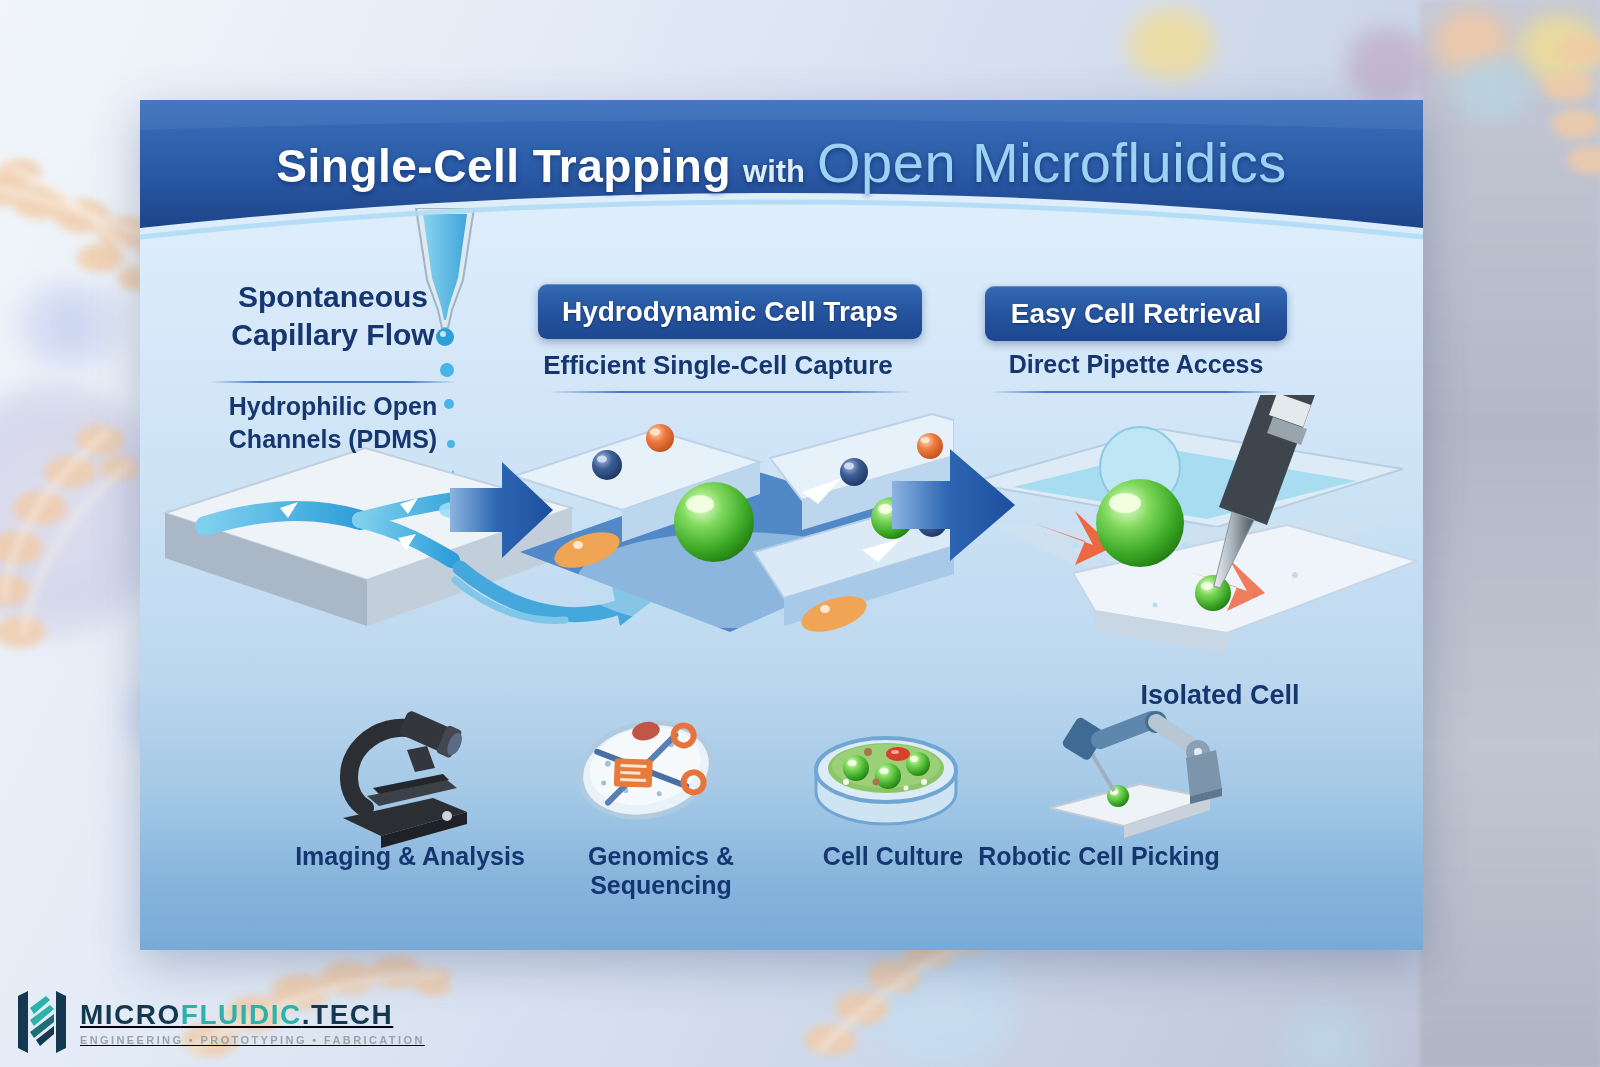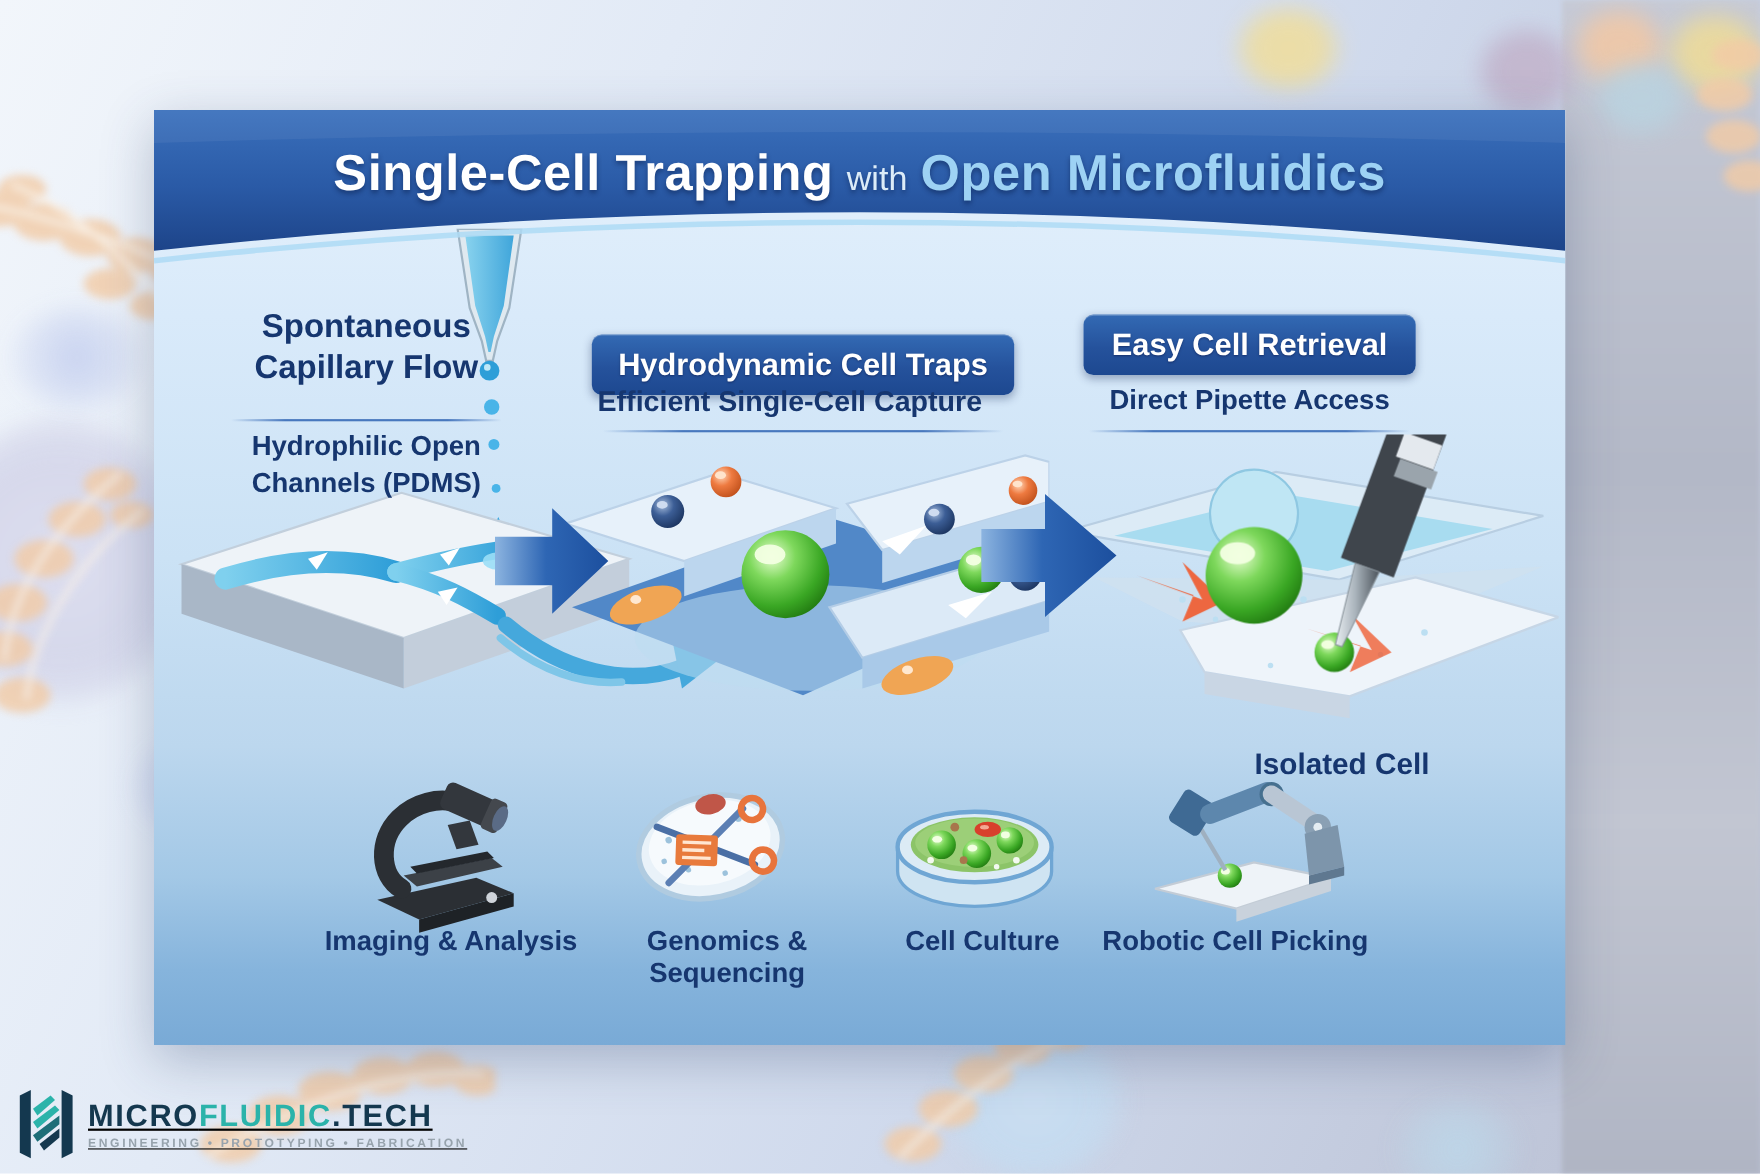--- a/index.html
+++ b/index.html
@@ -13,51 +13,51 @@
   .dna{position:absolute;filter:blur(4px);opacity:.8;}
 
   
   .card{position:absolute;left:140px;top:100px;width:1283px;height:850px;
     background:linear-gradient(180deg,#e6f2fc 0%,#d9eafa 22%,#cbe2f5 48%,#bcd7ee 68%,#a3c8e6 82%,#86b4dc 92%,#79aad6 100%);
     box-shadow:0 14px 44px rgba(50,70,110,.30);}
   .banner-svg{position:absolute;left:0;top:0;z-index:2;}
   .banner-title{position:absolute;left:0;top:30px;width:100%;text-align:center;z-index:3;
     text-shadow:0 2px 5px rgba(5,20,60,.45);white-space:nowrap;}
   .t-main{font-size:46px;font-weight:bold;color:#ffffff;letter-spacing:.5px;}
-  .t-with{font-size:31px;font-weight:normal;color:#dcecf8;margin:0 12px;}
-  .t-accent{font-size:46px;font-weight:bold;color:#9dd2f4;letter-spacing:.5px;}
+  .t-with{font-size:31px;font-weight:bold;color:#dcecf8;margin:0 12px;}
+  .t-accent{font-size:56px;font-weight:normal;color:#9dd2f4;letter-spacing:.5px;}
 
   .panel-title{position:absolute;text-align:center;font-weight:bold;color:#16366f;z-index:4;}
   .p1-title{left:48px;top:178px;width:290px;font-size:30px;line-height:1.28;}
   .p1-sub{left:48px;top:290px;width:290px;font-size:25px;line-height:1.3;}
   .hdr-box{position:absolute;height:55px;z-index:4;border-radius:9px;
     background:linear-gradient(180deg,#336ab4 0%,#25529c 55%,#1d4890 100%);
     box-shadow:0 3px 8px rgba(20,40,90,.35), inset 0 1px 0 rgba(255,255,255,.25);
     display:flex;align-items:center;justify-content:center;}
   .hdr-box span{color:#ffffff;font-weight:bold;font-size:28px;text-shadow:0 1px 2px rgba(0,0,40,.4);white-space:nowrap;}
-  .p2-box{left:398px;top:204px;width:384px;}
+  .p2-box{left:398px;top:184px;width:384px;}
   .p3-box{left:845px;top:186px;width:302px;}
   .p2-sub{left:386px;top:250px;width:384px;font-size:26px;}
   .p3-sub{left:845px;top:250px;width:302px;font-size:25px;}
   .divider{position:absolute;height:2px;z-index:4;
     background:linear-gradient(90deg,rgba(70,120,190,0),#4878be 20%,#4878be 80%,rgba(70,120,190,0));}
   .div1{left:70px;top:281px;width:246px;}
   .div2{left:408px;top:291px;width:364px;}
   .div3{left:850px;top:291px;width:292px;}
 
   .illus{position:absolute;z-index:1;}
   .arrow-svg{position:absolute;z-index:3;}
   .iso-label{position:absolute;left:940px;top:556px;width:280px;text-align:center;
     font-size:27px;font-weight:bold;color:#16366f;z-index:4;margin-top:24px;}
 
   .app-label{position:absolute;top:742px;text-align:center;font-size:25px;font-weight:bold;color:#16366f;z-index:4;}
   .al1{left:150px;width:240px;}
   .al2{left:390px;width:262px;}
   .al3{left:633px;width:240px;}
-  .al4{left:860px;width:246px;}
+  .al4{left:836px;width:246px;}
   .app-icon{position:absolute;z-index:2;}
 
   
   .logo{position:absolute;left:16px;top:988px;display:flex;align-items:center;z-index:5;text-decoration:underline;}
   .logo-text{margin-left:12px;}
   .logo-line1{font-size:28px;font-weight:bold;letter-spacing:1.5px;white-space:nowrap;}
   .lg-navy{color:#14384f;} .lg-teal{color:#2bb3aa;}
   .logo-tagline{font-size:11px;font-weight:bold;letter-spacing:2.4px;color:#97a3ad;margin-top:3px;white-space:nowrap;}
 </style>
 </head>

